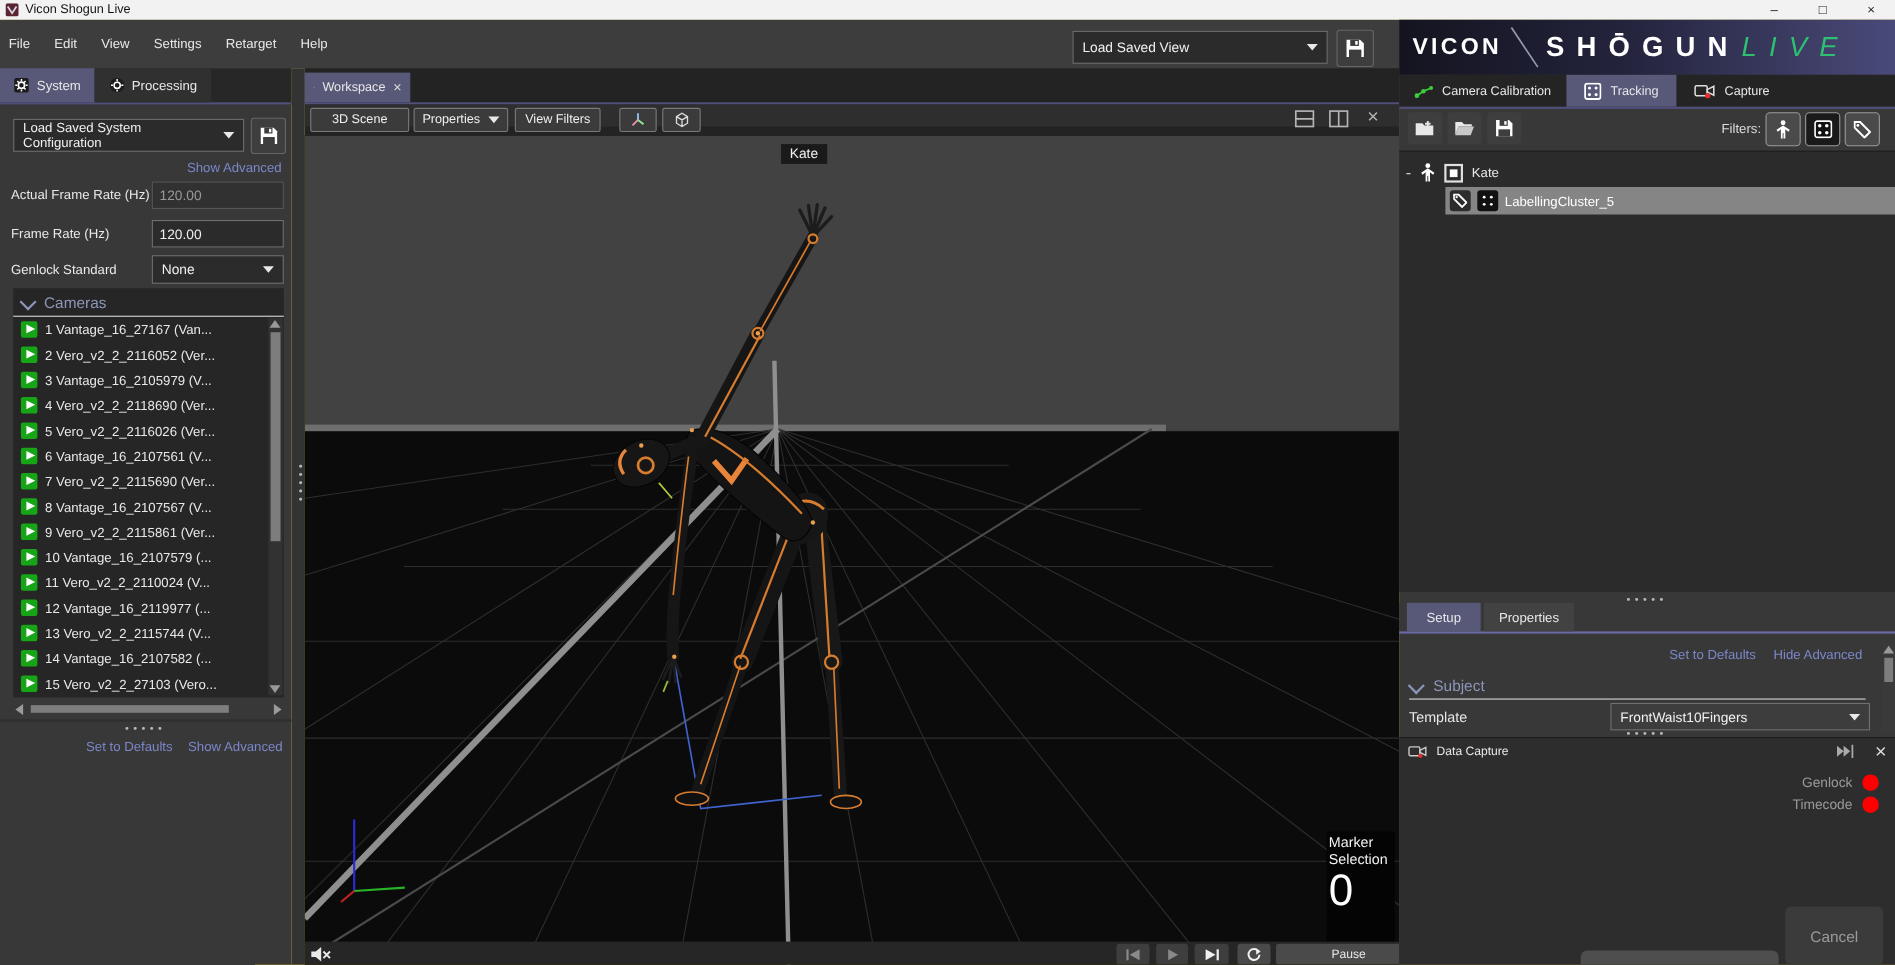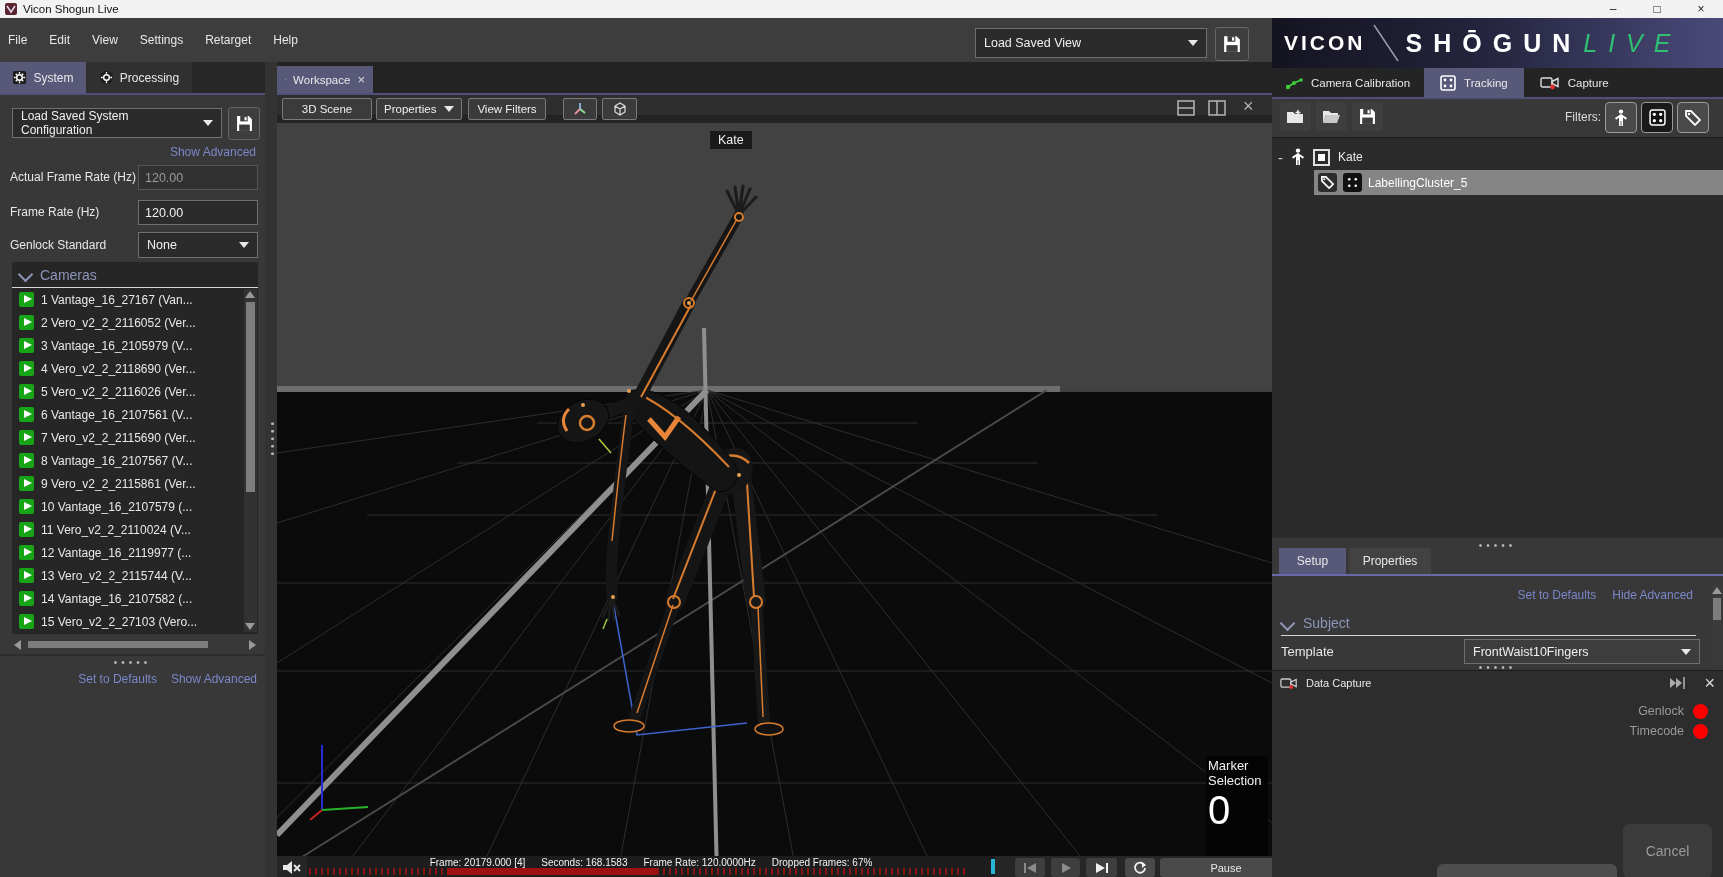--- a/index.html
+++ b/index.html
@@ -364,31 +364,20 @@
         <div style="font-size:13px;color:#f2f2f2;">Selection</div>
         <div style="font-size:40px;color:#fff;line-height:44px;">0</div>
       </div>
 
       
       <div class="abs" style="left:0;bottom:0;width:995px;height:21px;background:#262626;">
         <svg class="abs" style="left:4px;top:3px;" width="22" height="17" viewBox="0 0 22 17">
           <polygon points="2,6 6,6 11,2 11,15 6,11 2,11" fill="#e8e8e8"></polygon>
           <path d="M13 6l6 6M19 6l-6 6" stroke="#e8e8e8" stroke-width="1.8"></path>
         </svg>
-        <div class="abs" style="left:30px;top:0;width:688px;height:21px;background:#1d1d1d;">
-          <div class="abs" style="left:2px;bottom:2px;width:660px;height:7px;background:repeating-linear-gradient(90deg,#8a1414 0 2px,transparent 2px 6px);"></div>
-          <div class="abs" style="left:140px;bottom:2px;width:210px;height:7px;background:#a01010;"></div>
-          <div class="abs row" style="left:0;top:0;width:100%;height:13px;justify-content:center;gap:16px;">
-            <span style="font-size:10px;color:#f2f2f2;">Frame: 20179.000 [4]</span>
-            <span style="font-size:10px;color:#f2f2f2;">Seconds: 168.1583</span>
-            <span style="font-size:10px;color:#f2f2f2;">Frame Rate: 120.0000Hz</span>
-            <span style="font-size:10px;color:#f2f2f2;">Dropped Frames: 67%</span>
-          </div>
-          <div class="abs" style="right:0px;top:3px;width:4px;height:15px;background:#2ab6d9;"></div>
-        </div>
         <div class="icbtn abs" style="left:738px;top:2px;width:30px;height:19px;">
           <svg width="14" height="12" viewBox="0 0 14 12">
               <rect x="1" y="1" width="2" height="10" fill="#8a8a8a"></rect>
               <polygon points="13,1 4,6 13,11" fill="#8a8a8a"></polygon>
             </svg>
         </div>
         <div class="icbtn abs" style="left:774px;top:2px;width:29px;height:19px;">
           <svg width="12" height="12" viewBox="0 0 12 12">
               <polygon points="2,1 11,6 2,11" fill="#8a8a8a"></polygon>
             </svg>

